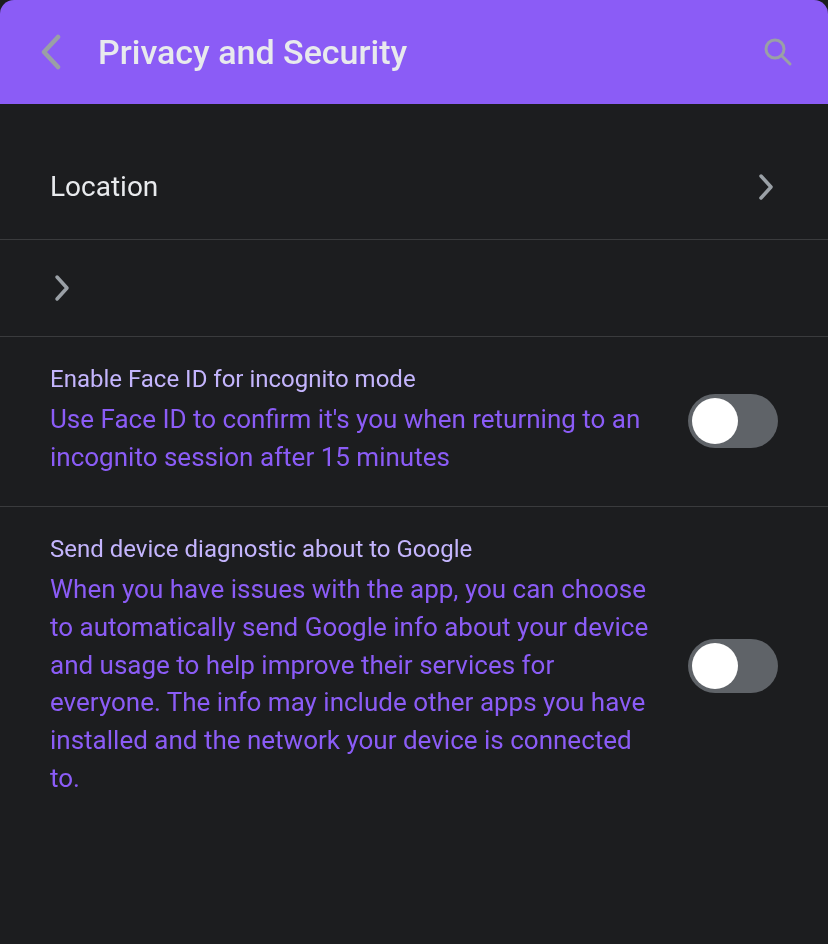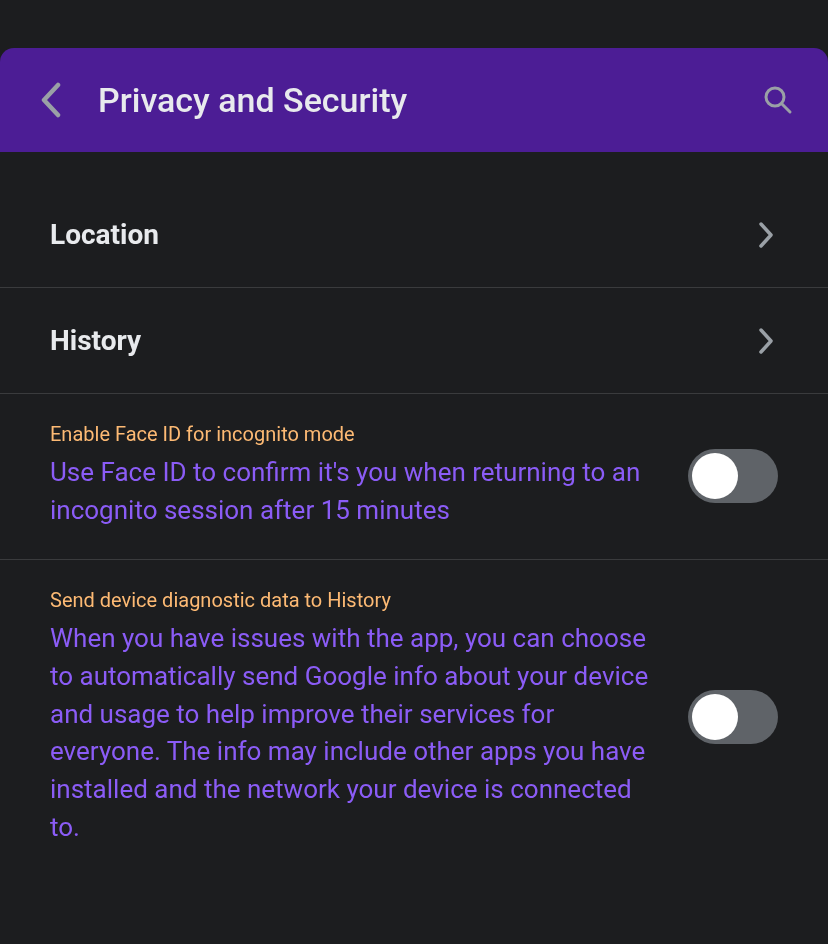--- a/index.html
+++ b/index.html
@@ -9,27 +9,26 @@
     }
     body {
       width: 828px;
       height: 944px;
       background: #1c1d1f;
       font-family: -apple-system, BlinkMacSystemFont, 'Segoe UI', Roboto, sans-serif;
       color: #e8eaed;
       overflow: hidden;
     }
     .header {
-      background: #4c1d95;
+      background: #8b5cf6;
       height: 104px;
       display: flex;
       align-items: center;
       padding: 0 30px;
       border-radius: 14px 14px 0 0;
-      margin-top: 48px;
     }
     .back-icon {
       width: 40px;
       height: 40px;
       display: flex;
       align-items: center;
       justify-content: center;
       cursor: pointer;
     }
     .header-title {
@@ -55,21 +54,21 @@
       align-items: center;
       padding: 36px 50px;
       cursor: pointer;
       border-bottom: 1px solid #3a3b3d;
     }
     .nav-row:first-child {
       padding-top: 46px;
     }
     .nav-label {
       font-size: 28px;
-      font-weight: 700;
+      font-weight: 400;
       color: #e8eaed;
       flex: 1;
     }
     .chevron-right {
       width: 24px;
       height: 24px;
       display: flex;
       align-items: center;
       justify-content: center;
     }
@@ -80,23 +79,23 @@
       border-bottom: 1px solid #3a3b3d;
     }
     .toggle-row:last-child {
       border-bottom: none;
     }
     .toggle-text {
       flex: 1;
       padding-right: 30px;
     }
     .toggle-title {
-      font-size: 20px;
+      font-size: 24px;
       font-weight: 400;
-      color: #fdba74;
+      color: #c4b5fd;
       margin-bottom: 8px;
     }
     .toggle-desc {
       font-size: 26px;
       line-height: 1.45;
       color: #8b5cf6;
     }
     .toggle-switch {
       width: 90px;
       height: 54px;
@@ -139,42 +138,41 @@
   <div class="nav-row">
     <div class="nav-label">Location</div>
     <div class="chevron-right">
       <svg width="16" height="28" viewBox="0 0 16 28" fill="none">
         <path d="M3 3 L13 14 L3 25" stroke="#9aa0a6" stroke-width="3.5" stroke-linecap="round" stroke-linejoin="round"></path>
       </svg>
     </div>
   </div>
 
   <div class="nav-row">
-    <div class="nav-label">History</div>
     <div class="chevron-right">
       <svg width="16" height="28" viewBox="0 0 16 28" fill="none">
         <path d="M3 3 L13 14 L3 25" stroke="#9aa0a6" stroke-width="3.5" stroke-linecap="round" stroke-linejoin="round"></path>
       </svg>
     </div>
   </div>
 
 
   <div class="toggle-row">
     <div class="toggle-text">
       <div class="toggle-title">Enable Face ID for incognito mode</div>
       <div class="toggle-desc">Use Face ID to confirm it's you when returning to an incognito session after 15 minutes</div>
     </div>
     <div class="toggle-switch">
       <div class="toggle-knob"></div>
     </div>
   </div>
 
   <div class="toggle-row">
     <div class="toggle-text">
-      <div class="toggle-title">Send device diagnostic data to History</div>
+      <div class="toggle-title">Send device diagnostic about to Google</div>
       <div class="toggle-desc">When you have issues with the app, you can choose to automatically send Google info about your device and usage to help improve their services for everyone. The info may include other apps you have installed and the network your device is connected to.</div>
     </div>
     <div class="toggle-switch">
       <div class="toggle-knob"></div>
     </div>
   </div>
 
 </div>
 
 </body></html>

